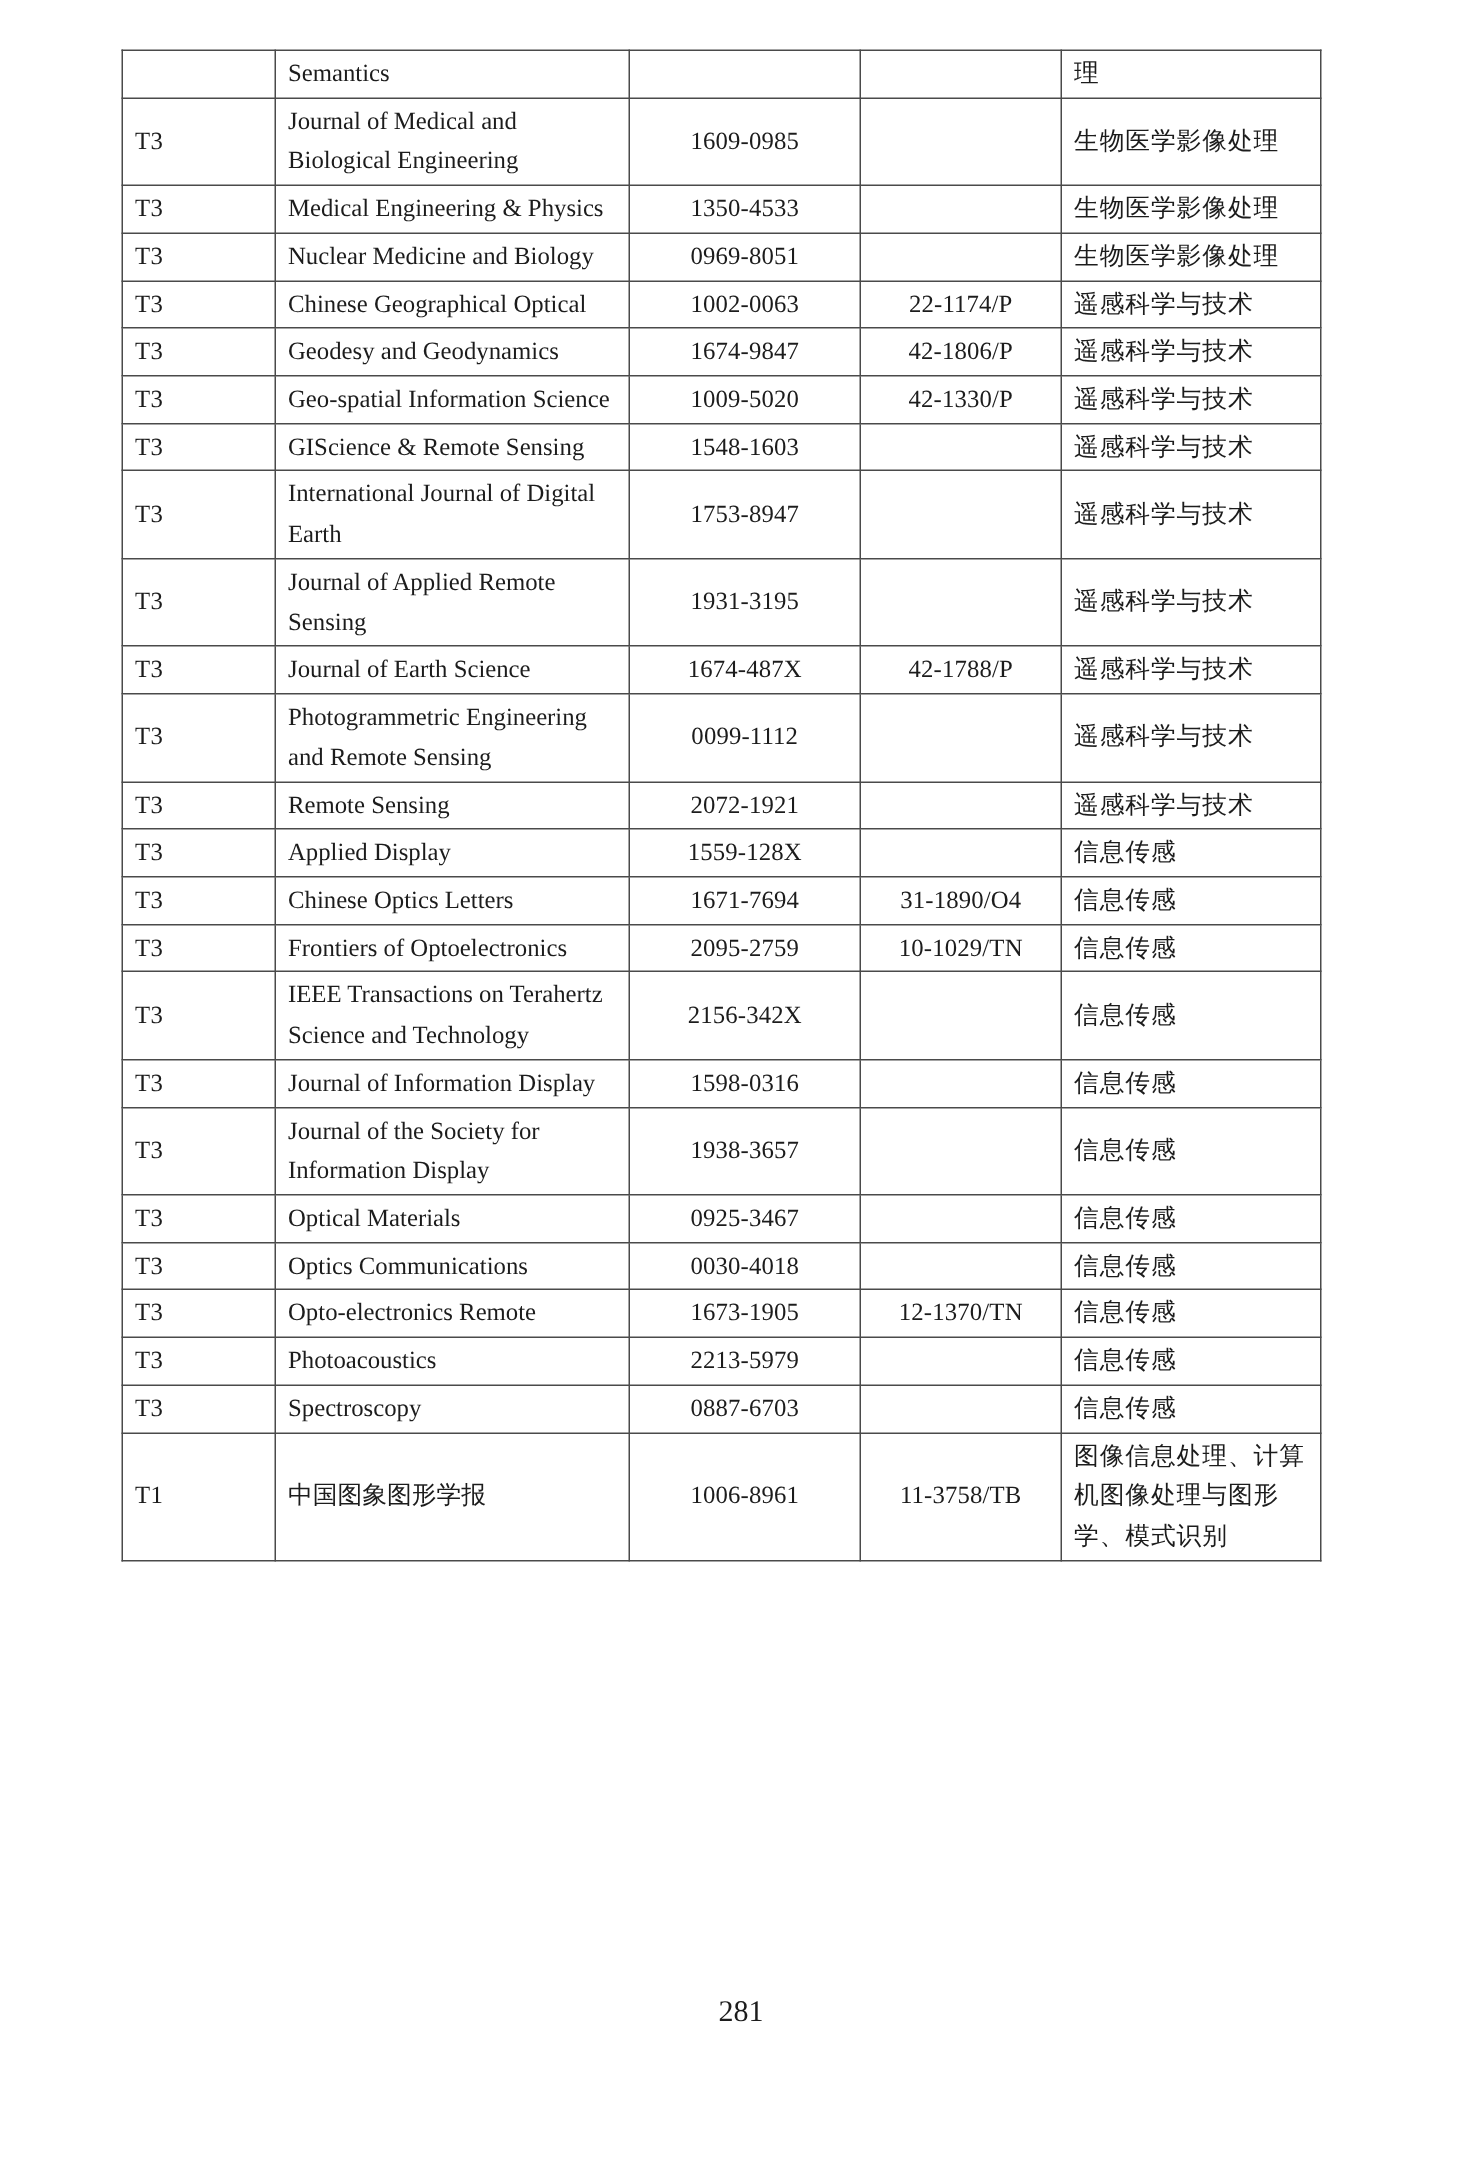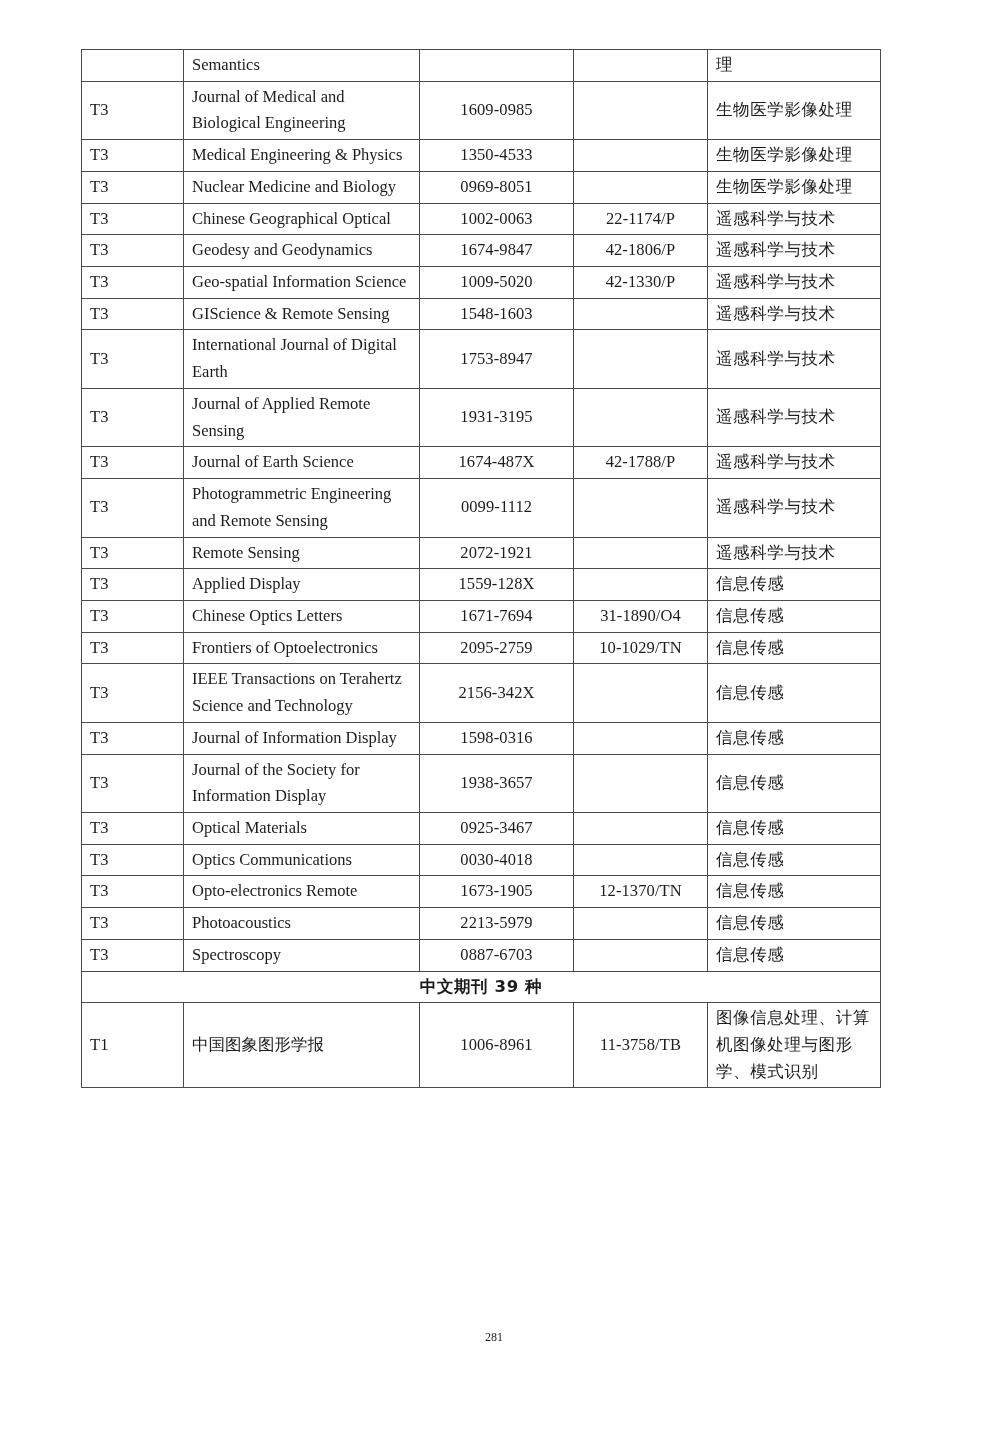--- a/index.html
+++ b/index.html
@@ -24,21 +24,20 @@
     height: 1441px;
   }
 
   #journal-table {
     position: absolute;
     left: 81px;
     top: 33px;
     width: 799px;
     border-collapse: collapse;
     table-layout: fixed;
-    margin-top: 16px;
   }
 
   #journal-table td {
     border: 1px solid #4a4a4a;
     padding: 2px 8px;
     font-size: 16.5px;
     line-height: 1.62;
     vertical-align: middle;
     color: #1c1c1c;
     background: #ffffff;
@@ -88,21 +87,21 @@
   tr.continuation td {
     height: 26px;
   }
 
   #page-number {
     position: absolute;
     left: 0;
     top: 1330px;
     width: 988px;
     text-align: center;
-    font-size: 12px;
+    font-size: 20px;
     font-family: "Liberation Serif", "DejaVu Serif", serif;
     color: #1c1c1c;
   }
 </style>
 </head>
 <body>
 
 <div id="page">
 
   <table id="journal-table">
@@ -276,23 +275,20 @@
           <td class="disc">信息传感</td>
         </tr>
         <tr>
           <td class="tier">T3</td>
           <td class="name">Spectroscopy</td>
           <td class="issn">0887-6703</td>
           <td class="cn"></td>
           <td class="disc">信息传感</td>
         </tr>
         <tr>
-          <td class="section-banner" colspan="5">中文期刊 39 种</td>
-        </tr>
-        <tr>
           <td class="tier">T1</td>
           <td class="name">中国图象图形学报</td>
           <td class="issn">1006-8961</td>
           <td class="cn">11-3758/TB</td>
           <td class="disc">图像信息处理、计算机图像处理与图形学、模式识别</td>
         </tr>
       </tbody>
   </table>
 
   <div id="page-number">281</div>

